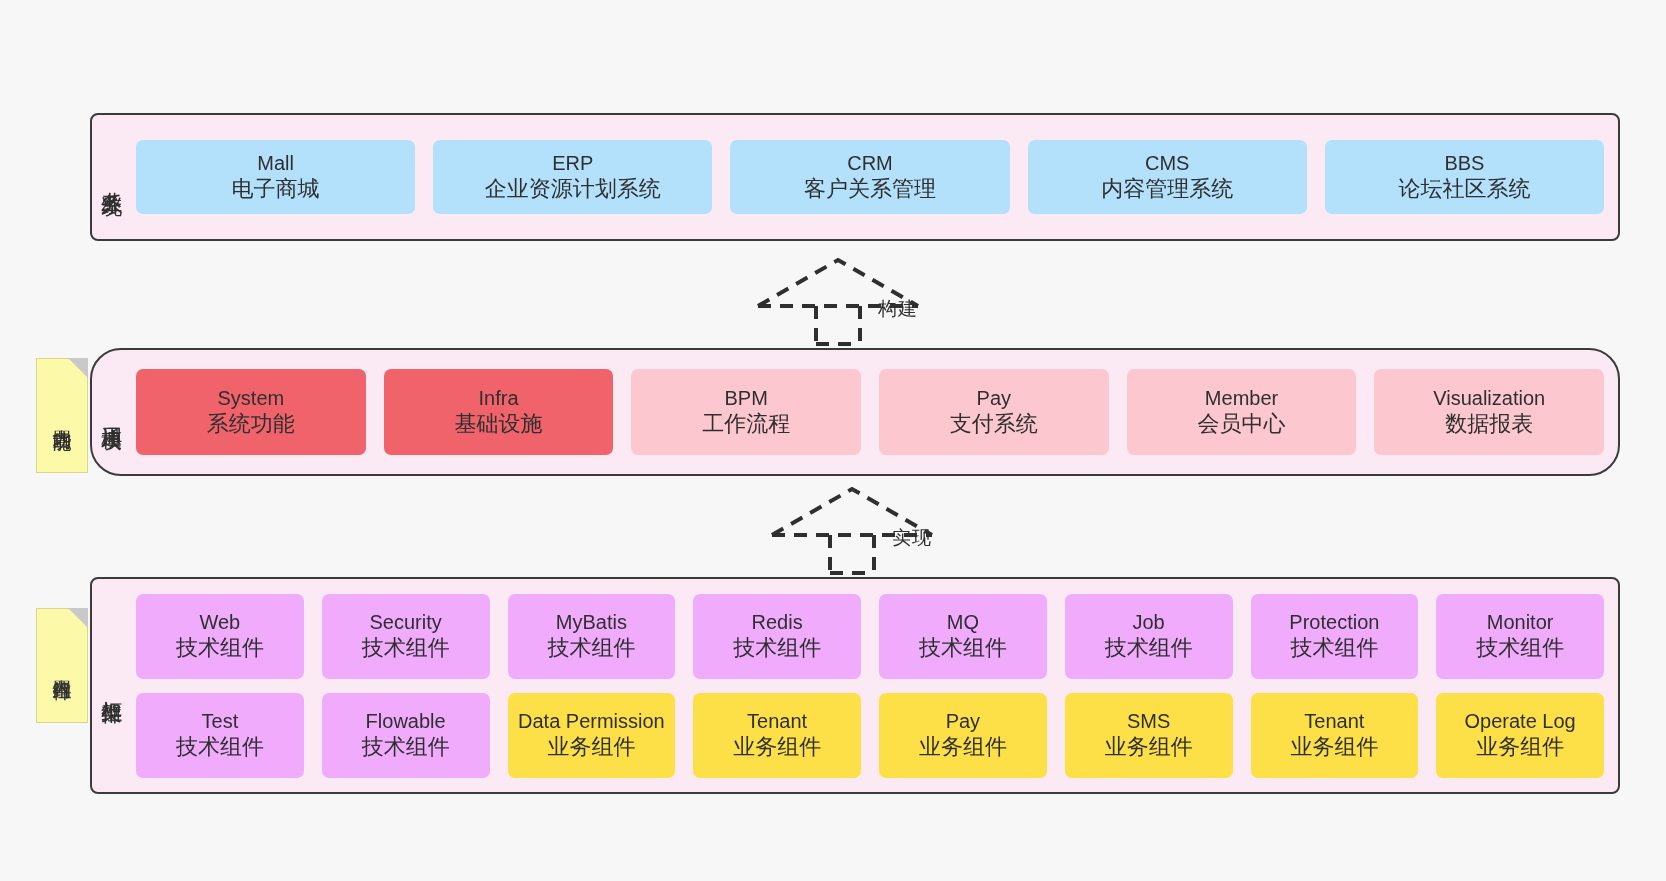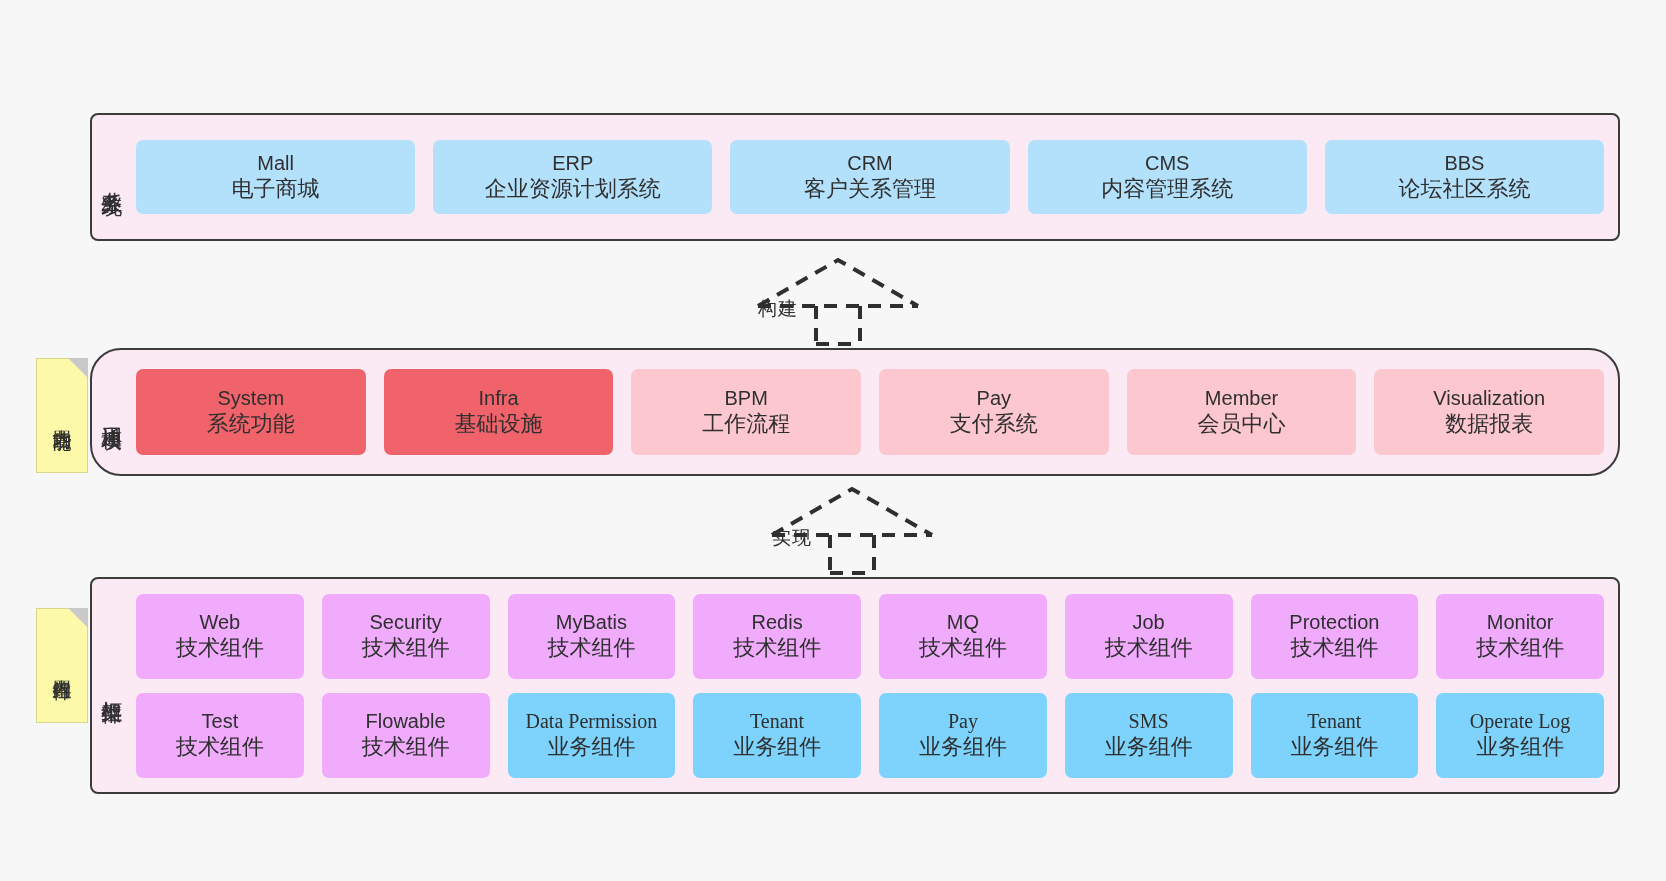--- a/index.html
+++ b/index.html
@@ -83,21 +83,21 @@
   }
   .cell .cn {
     font-size: 22px;
   }
 
   
   .c-blue        { background: #b3e0fb; }
   .c-red         { background: #f0636b; }
   .c-pink        { background: #fcc7cf; }
   .c-green       { background: #f0abfc; }
-  .c-lightgreen  { background: #7dd3fc; font-family: Liberation Serif, serif; }
+  .c-lightgreen  { background: #fde047; }
 
   
   #layer-business {
     left: 90px;  top: 113px;  width: 1530px; height: 128px;
   }
   #layer-business .cell { height: 74px; }
 
   #layer-modules {
     left: 90px;  top: 348px;  width: 1530px; height: 128px; border-radius: 31px;
   }
@@ -140,21 +140,21 @@
 
   
   .arrow {
     position: absolute;
   }
   .arrow svg { display: block; overflow: visible; }
   .arrow .arrow-label {
     position: absolute;
     left: 0; right: 0;
     top: 38px;
-    text-align: left;
+    text-align: right;
     font-size: 19px;
     color: #2f2f2f;
     letter-spacing: 1px;
     background: transparent;
   }
   #arrow-build   { left: 758px; top: 258px; width: 160px; height: 88px; }
   #arrow-implement { left: 772px; top: 487px; width: 160px; height: 88px; }
 </style>
 </head>
 <body>

